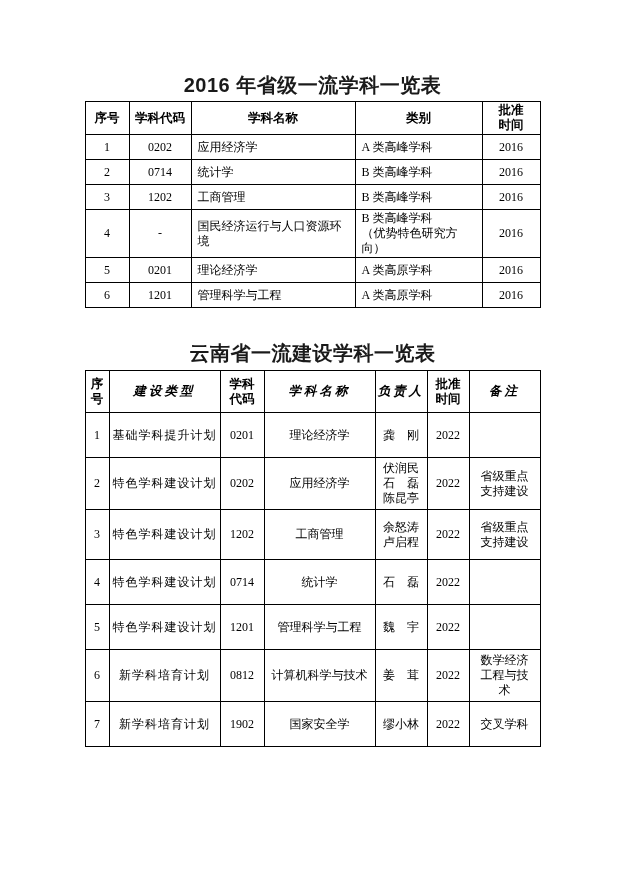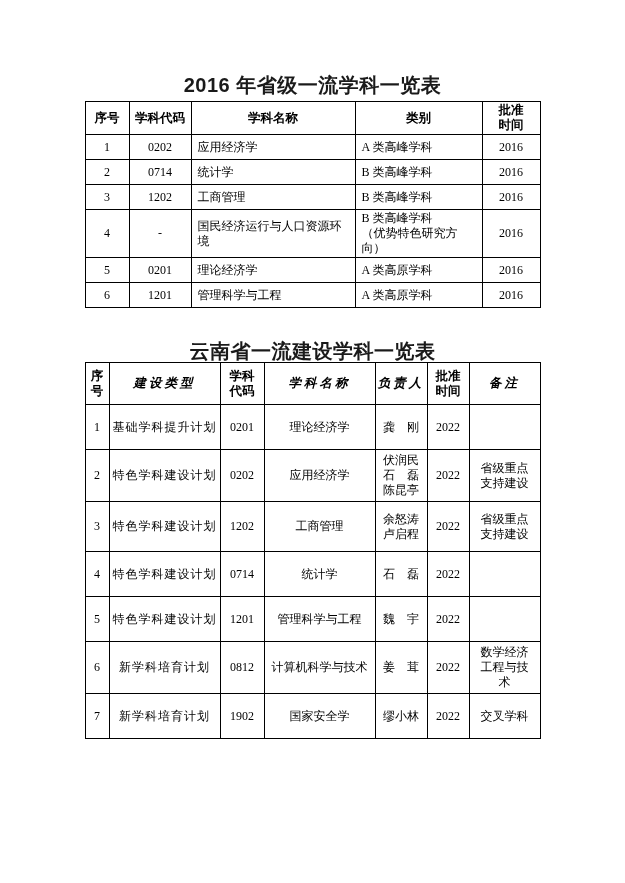--- a/index.html
+++ b/index.html
@@ -17,21 +17,21 @@
   .doc-title {
     text-align: center;
     font-family: "Liberation Sans", sans-serif;
     font-weight: bold;
     font-size: 20px;
     line-height: 18px;
     color: #1a1a1a;
     letter-spacing: 0.5px;
   }
   .title1 { padding-top: 76px; margin-bottom: 7px; }
-  .title2 { margin-top: 36px; margin-bottom: 0; font-family: Liberation Mono, monospace; }
+  .title2 { margin-top: 36px; margin-bottom: 8px; }
   table {
     border-collapse: collapse;
     table-layout: fixed;
     width: 455px;
     margin: 0 auto;
   }
   td, th {
     border: 1px solid #000000;
     font-size: 12px;
     line-height: 15px;

